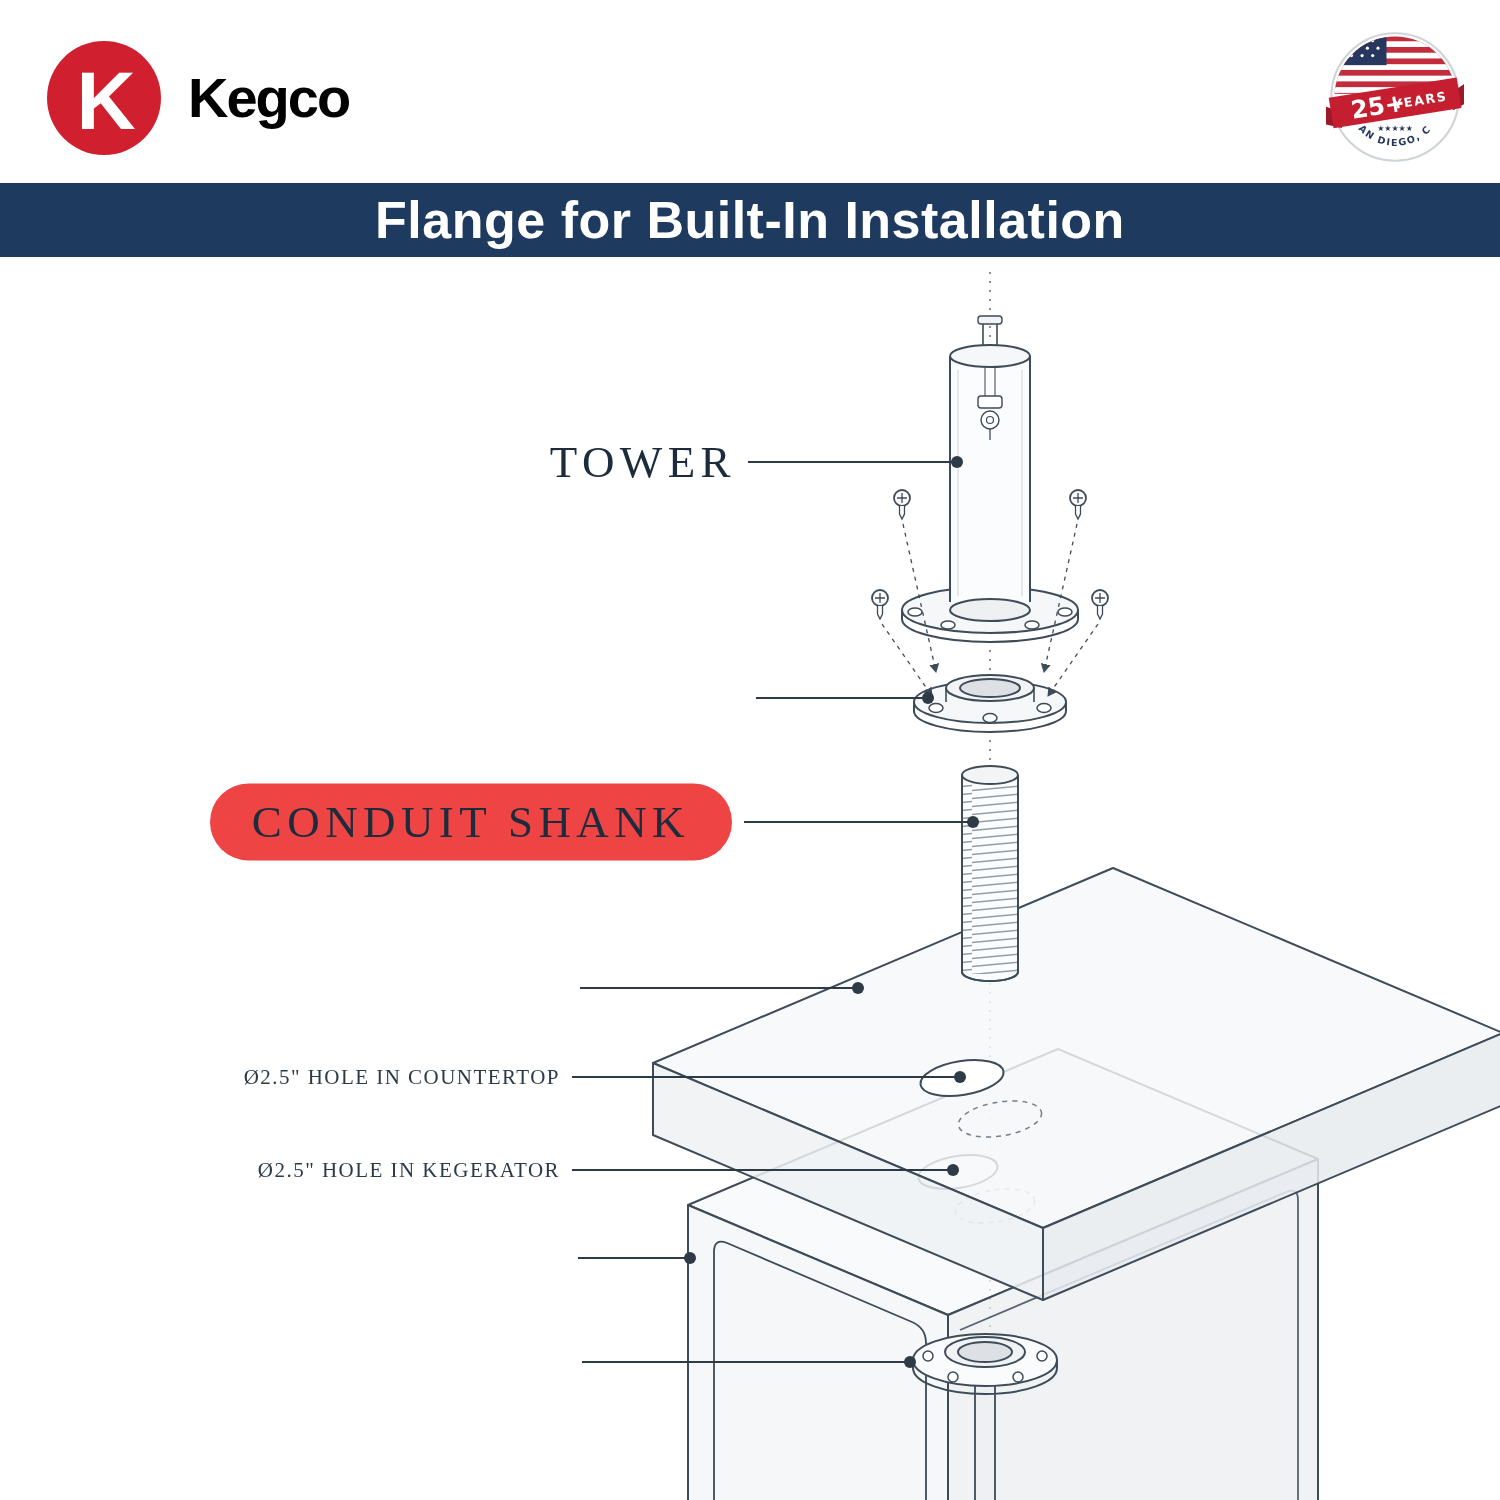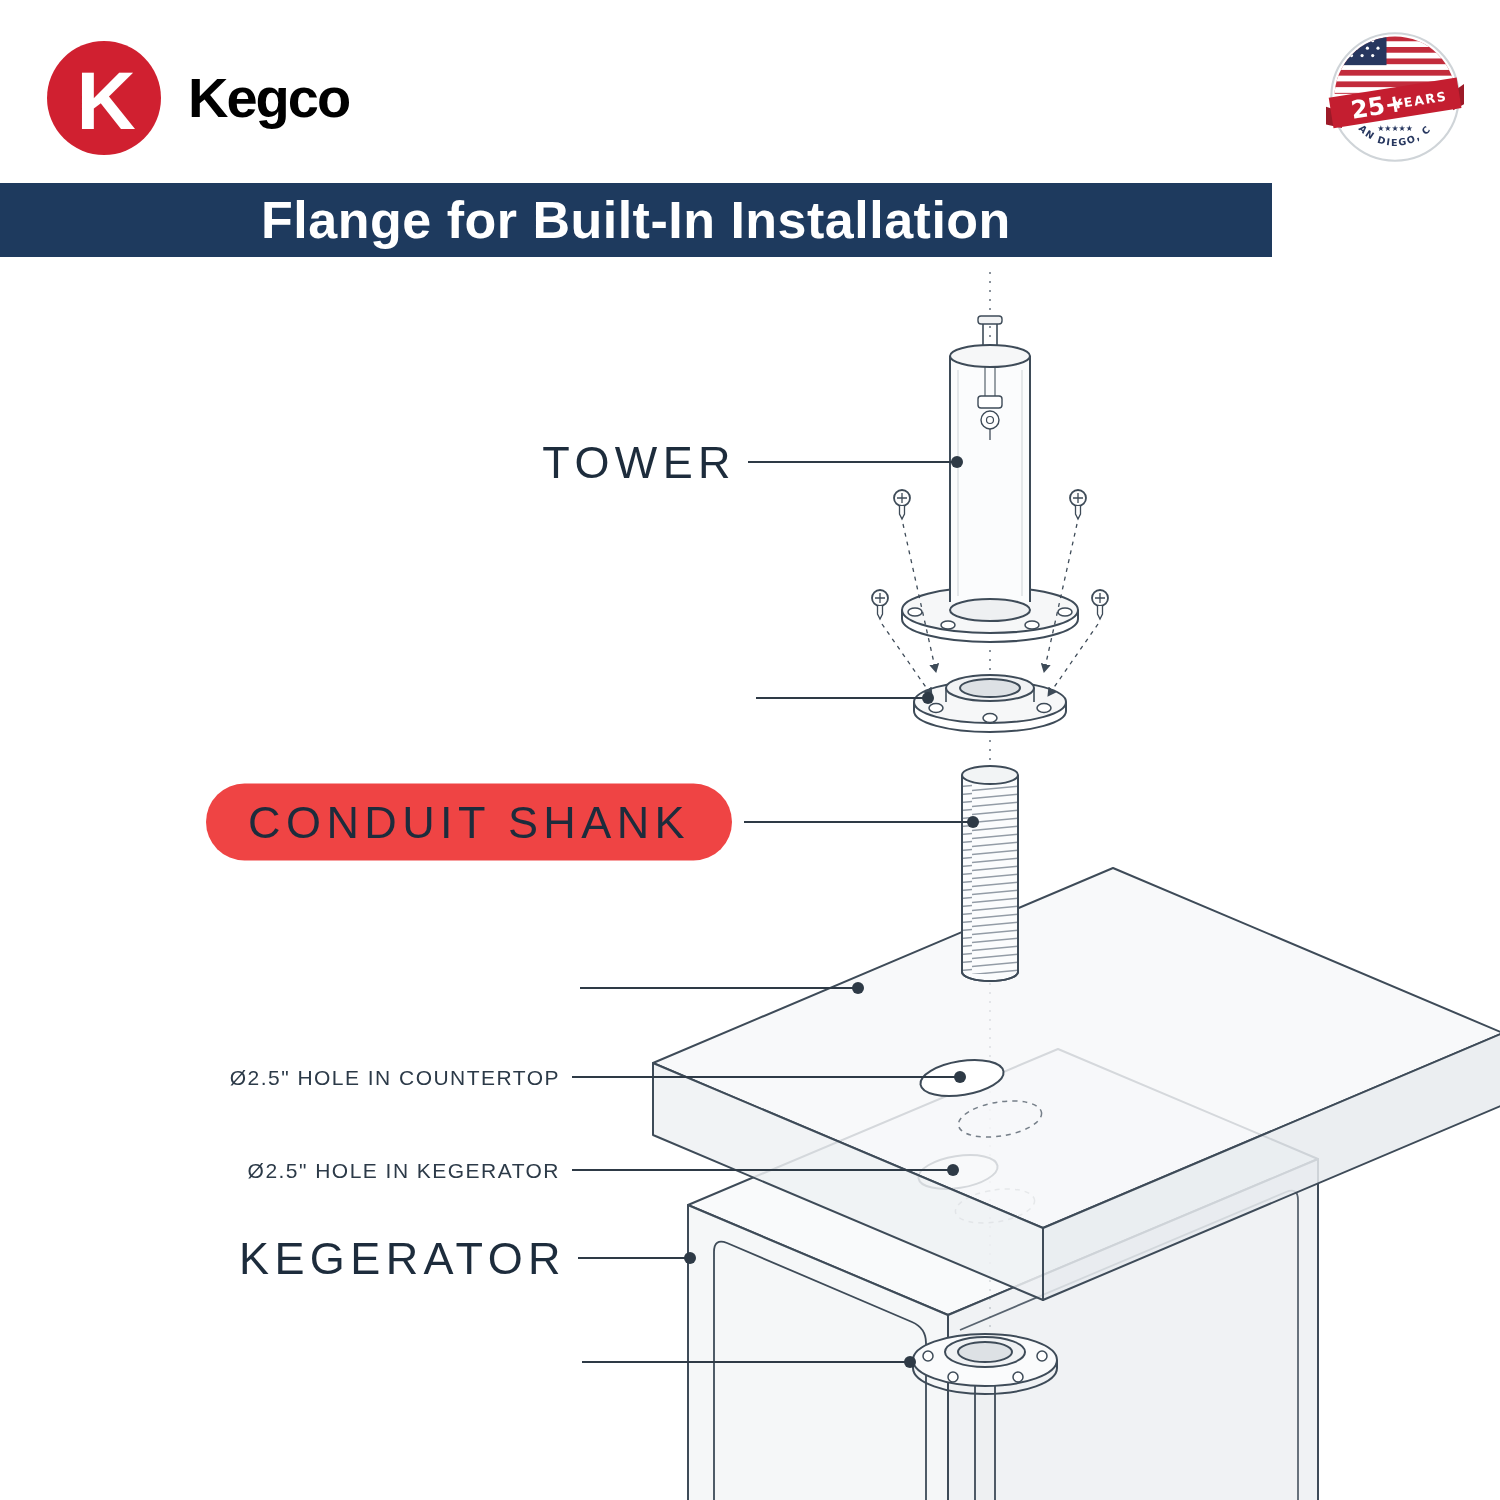--- a/index.html
+++ b/index.html
@@ -12,31 +12,31 @@
   
   .logo { position:absolute; top:38px; left:44px; display:flex; align-items:center; gap:24px; }
   .logo-mark svg { display:block; }
   .logo-text { font-size:56px; font-weight:700; color:#000000; letter-spacing:-2px; line-height:1; }
 
   
   .badge { position:absolute; top:28px; left:1326px; width:138px; height:138px; }
 
   
   .banner {
-    position:absolute; top:183px; left:0; width:1272px; height:74px;
+    position:absolute; top:183px; left:0; width:1500px; height:74px;
     background:#1e3a5e; display:flex; align-items:center; justify-content:center;
   }
   .banner h1 { margin:0; color:#ffffff; font-size:52px; font-weight:700; letter-spacing:0.5px; }
 
   
   .diagram { position:absolute; inset:0; width:1500px; height:1500px; }
 
   
   .lbl { position:absolute; transform:translateY(-50%); white-space:nowrap;
-         color:#1d2c3c; line-height:1; }
+         color:#1d2c3c; line-height:1;font-family:Liberation Serif, serif; }
   .lbl-lg { font-size:45px; font-weight:500; letter-spacing:0.12em; }
   .lbl-sm { font-size:21px; font-weight:500; letter-spacing:0.07em; color:#2c3a48; }
   .pill { background:#ef4444; border-radius:46px; padding:16px 42px; }
 </style>
 </head>
 <body>
 
 <div class="page">
 
   <div class="logo">
@@ -216,15 +216,14 @@
         <circle cx="690" cy="1258" r="6" stroke="none"></circle>
       <line x1="582" y1="1362" x2="908" y2="1362"></line>
         <circle cx="910" cy="1362" r="6" stroke="none"></circle>
     </g>
   </svg>
 
   <div class="lbl lbl-lg" style="top:462px; right:764px;">TOWER</div>
   <div class="lbl lbl-lg pill" style="top:822px; right:768px;">CONDUIT SHANK</div>
   <div class="lbl lbl-sm" style="top:1077px; right:940px;">Ø2.5" HOLE IN COUNTERTOP</div>
   <div class="lbl lbl-sm" style="top:1170px; right:940px;">Ø2.5" HOLE IN KEGERATOR</div>
-  <div class="lbl lbl-lg" style="top:1258px; right:934px;">KEGERATOR</div>
 
 </div>
 
 </body></html>

